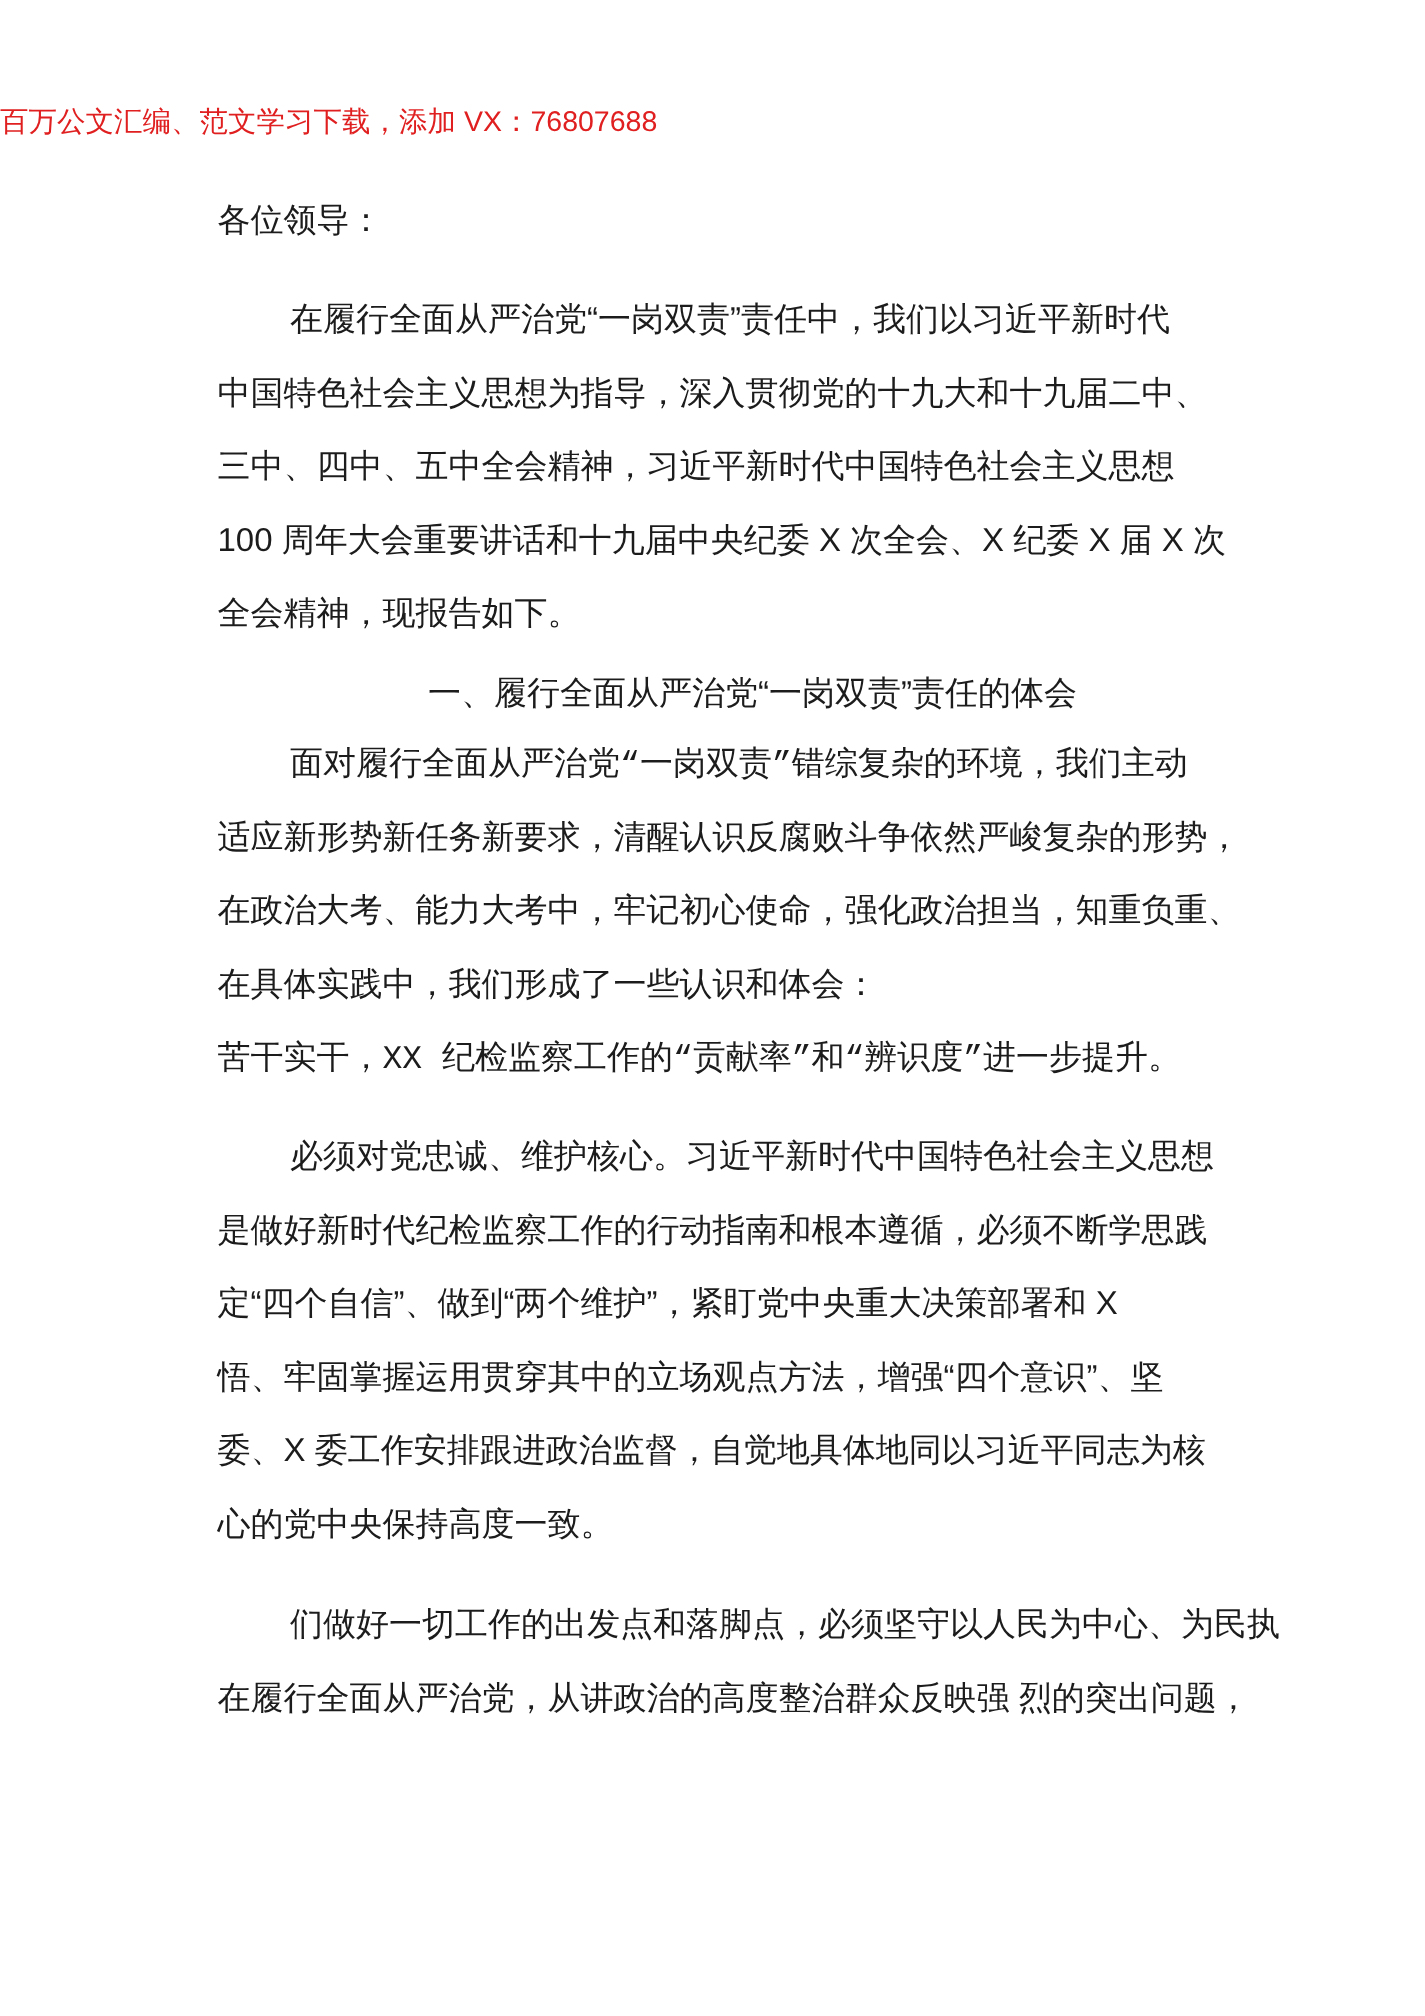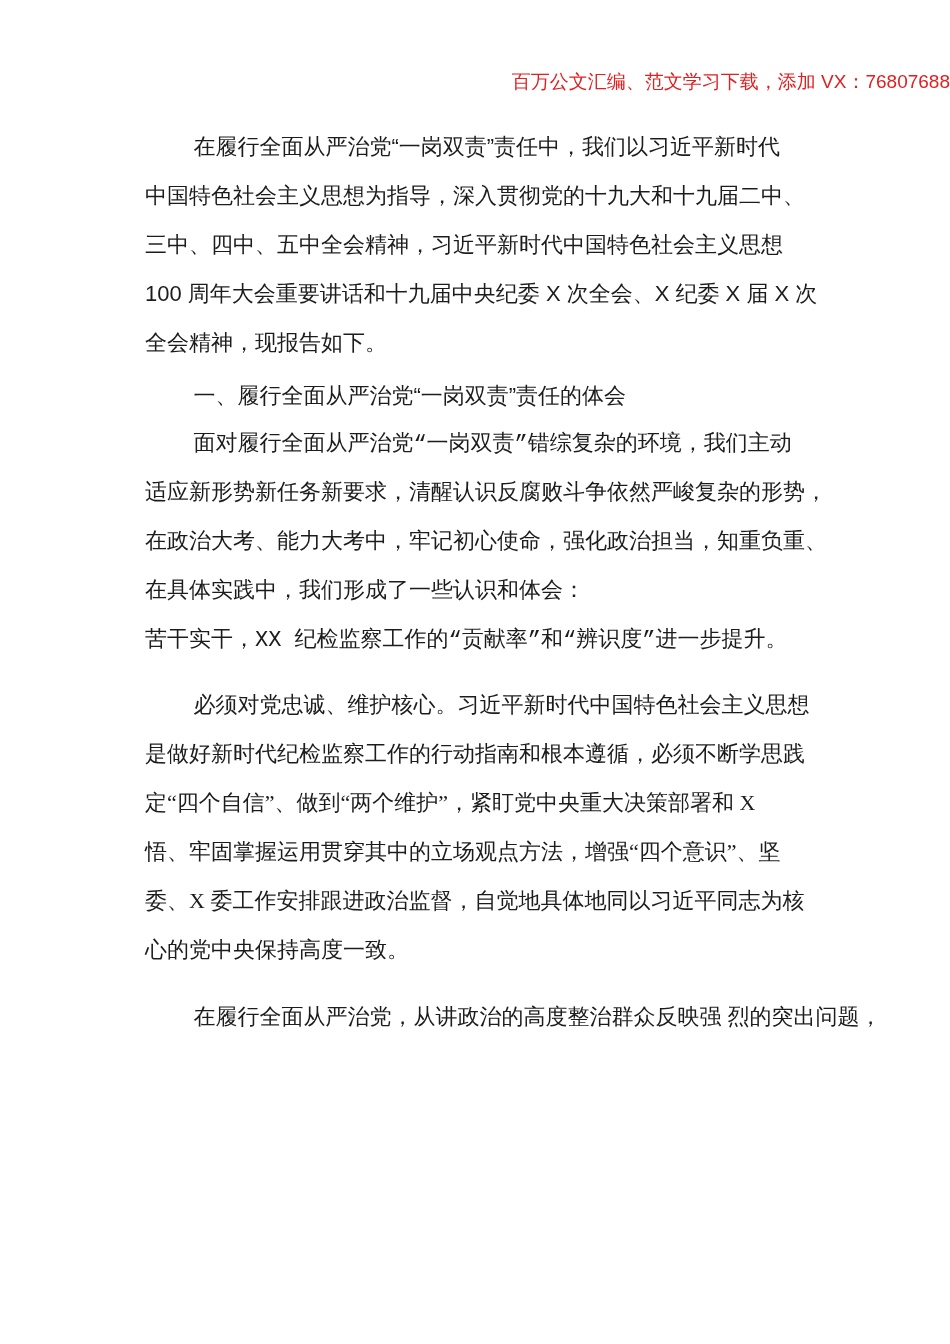--- a/index.html
+++ b/index.html
@@ -16,21 +16,21 @@
   }
   .page {
     position: relative;
     width: 950px;
     height: 1344px;
     background: #ffffff;
   }
   .notice-banner {
     margin-top: 67px;
     width: 100%;
-    text-align: right;
+    text-align: left;
     font-size: 19px;
     line-height: 30px;
     font-weight: 500;
     white-space: nowrap;
   }
   .document-body {
     margin-top: 25px;
     margin-left: 145px;
     width: 665px;
     font-size: 22px;
@@ -40,33 +40,36 @@
     line-height: 49px;
     white-space: nowrap;
     letter-spacing: 0px;
   }
   .block.paragraph .line:first-child,
   .block.heading .line:first-child {
     text-indent: 2.2em;
   }
   
   .block-0 { margin-top: 17px; }
-  .block-1 { margin-top: 4px;  }
+  .block-1 { margin-top: 4px; text-align: center;  }
   .block-2 { margin-top: 0px; font-family: Liberation Mono, monospace;  }
-  .block-3 { margin-top: 15px; font-family: Liberation Serif, serif; }
+  .block-3 { margin-top: 15px; }
   .block-4 { margin-top: 18px; }
 </style>
 </head>
 <body style="color: rgb(28, 28, 28); background: rgb(255, 255, 255);">
 
 <div class="page">
 
   <div class="notice-banner" style="color: rgb(224, 32, 32);">百万公文汇编、范文学习下载，添加 VX：76807688</div>
 
   <div class="document-body">
+    <div class="salutation">
+      <div class="line">各位领导：</div>
+    </div>
 
   <div class="block paragraph block-0">
         <div class="line">在履行全面从严治党“一岗双责”责任中，我们以习近平新时代</div>
         <div class="line">中国特色社会主义思想为指导，深入贯彻党的十九大和十九届二中、</div>
         <div class="line">三中、四中、五中全会精神，习近平新时代中国特色社会主义思想</div>
         <div class="line">100 周年大会重要讲话和十九届中央纪委 X 次全会、X 纪委 X 届 X 次</div>
         <div class="line">全会精神，现报告如下。</div>
       </div>
       <div class="block heading block-1">
         <div class="line">一、履行全面从严治党“一岗双责”责任的体会</div>
@@ -80,17 +83,18 @@
       </div>
       <div class="block paragraph block-3">
         <div class="line">必须对党忠诚、维护核心。习近平新时代中国特色社会主义思想</div>
         <div class="line">是做好新时代纪检监察工作的行动指南和根本遵循，必须不断学思践</div>
         <div class="line">定“四个自信”、做到“两个维护”，紧盯党中央重大决策部署和 X</div>
         <div class="line">悟、牢固掌握运用贯穿其中的立场观点方法，增强“四个意识”、坚</div>
         <div class="line">委、X 委工作安排跟进政治监督，自觉地具体地同以习近平同志为核</div>
         <div class="line">心的党中央保持高度一致。</div>
       </div>
       <div class="block paragraph block-4">
+        <div class="line">们做好一切工作的出发点和落脚点，必须坚守以人民为中心、为民执</div>
         <div class="line">在履行全面从严治党，从讲政治的高度整治群众反映强 烈的突出问题，</div>
       </div>
     </div>
 
 </div>
 
 </body></html>

